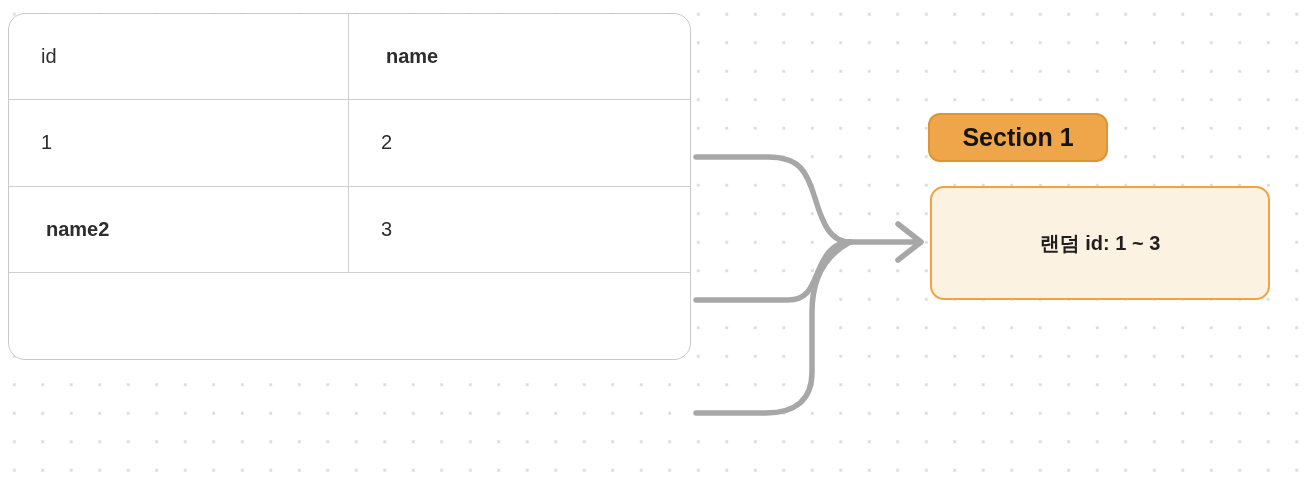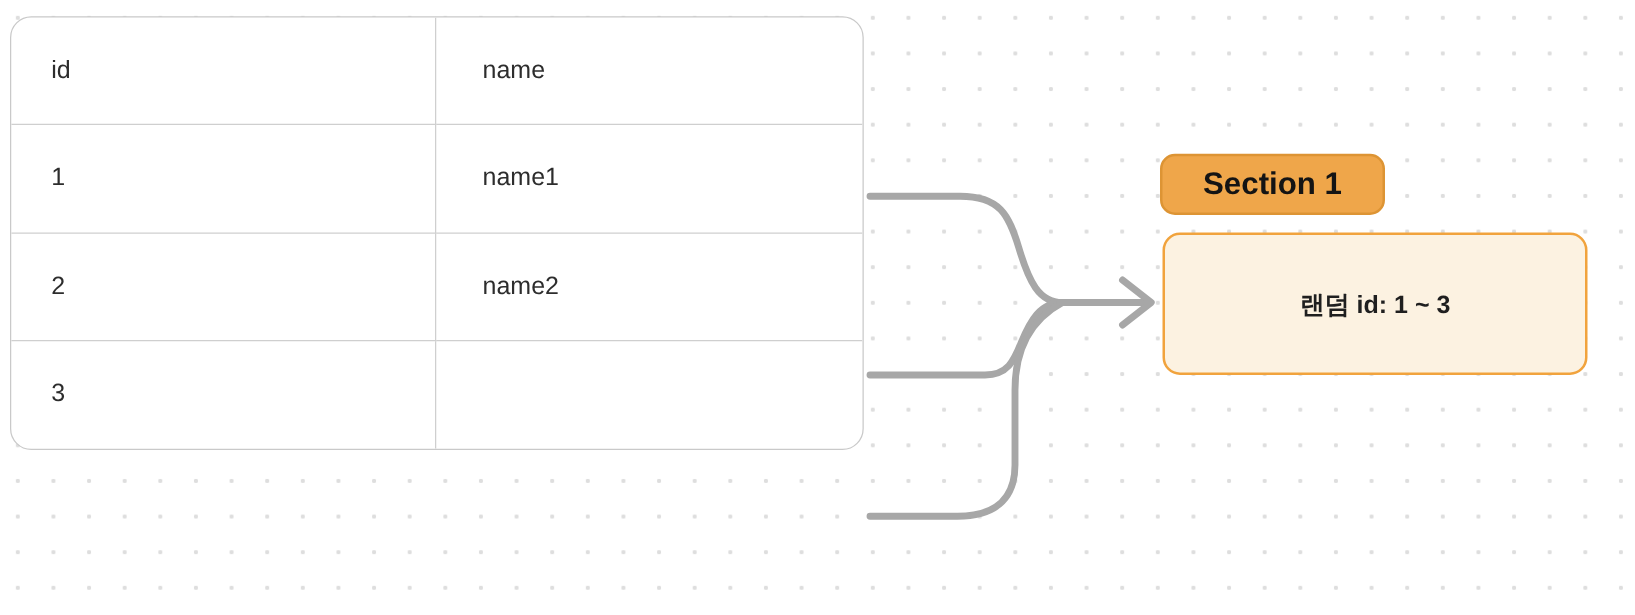--- a/index.html
+++ b/index.html
@@ -33,34 +33,34 @@
   .db-table .cell {
     display: flex;
     align-items: center;
     padding-left: 32px;
     font-size: 20px;
     color: #2d2d2d;
     border-bottom: 1px solid #cfcfcf;
   }
   .db-table .cell:nth-child(odd) { border-right: 1px solid #cfcfcf; }
   .db-table .cell:nth-child(n+7) { border-bottom: none; }
-  .db-table .cell.col2 { padding-left: 37px; }
+  .db-table .cell.col2 { padding-left: 37px; font-weight: bold; }
 
   
   .edges {
     position: absolute;
     left: 0; top: 0;
     width: 1308px; height: 492px;
     pointer-events: none;
   }
 
   
   .section-badge {
     position: absolute;
-    left: 928px; top: 123px;
+    left: 928px; top: 113px;
     width: 180px; height: 49px;
     background: #efa64a;
     border: 2px solid #dd9434;
     border-radius: 12px;
     display: flex;
     align-items: center;
     justify-content: center;
     font-size: 25px;
     font-weight: 700;
     color: #141414;
@@ -85,21 +85,20 @@
 </head>
 <body>
 
 <div class="canvas">
 
   <div class="db-table">
     <div class="cell head">id</div>
     <div class="cell head col2">name</div>
 
     <div class="cell">1</div>
-    <div class="cell col2">name1</div>
 
     <div class="cell">2</div>
     <div class="cell col2">name2</div>
 
     <div class="cell">3</div>
   </div>
 
   <svg class="edges" viewBox="0 0 1308 492" xmlns="http://www.w3.org/2000/svg">
     <g fill="none" stroke="#a7a7a7" stroke-width="5.5" stroke-linecap="round" stroke-linejoin="round">
       <path d="M696 157 H768 C800 157 807 172 815 198 C823 225 831 242 850 242"></path>

